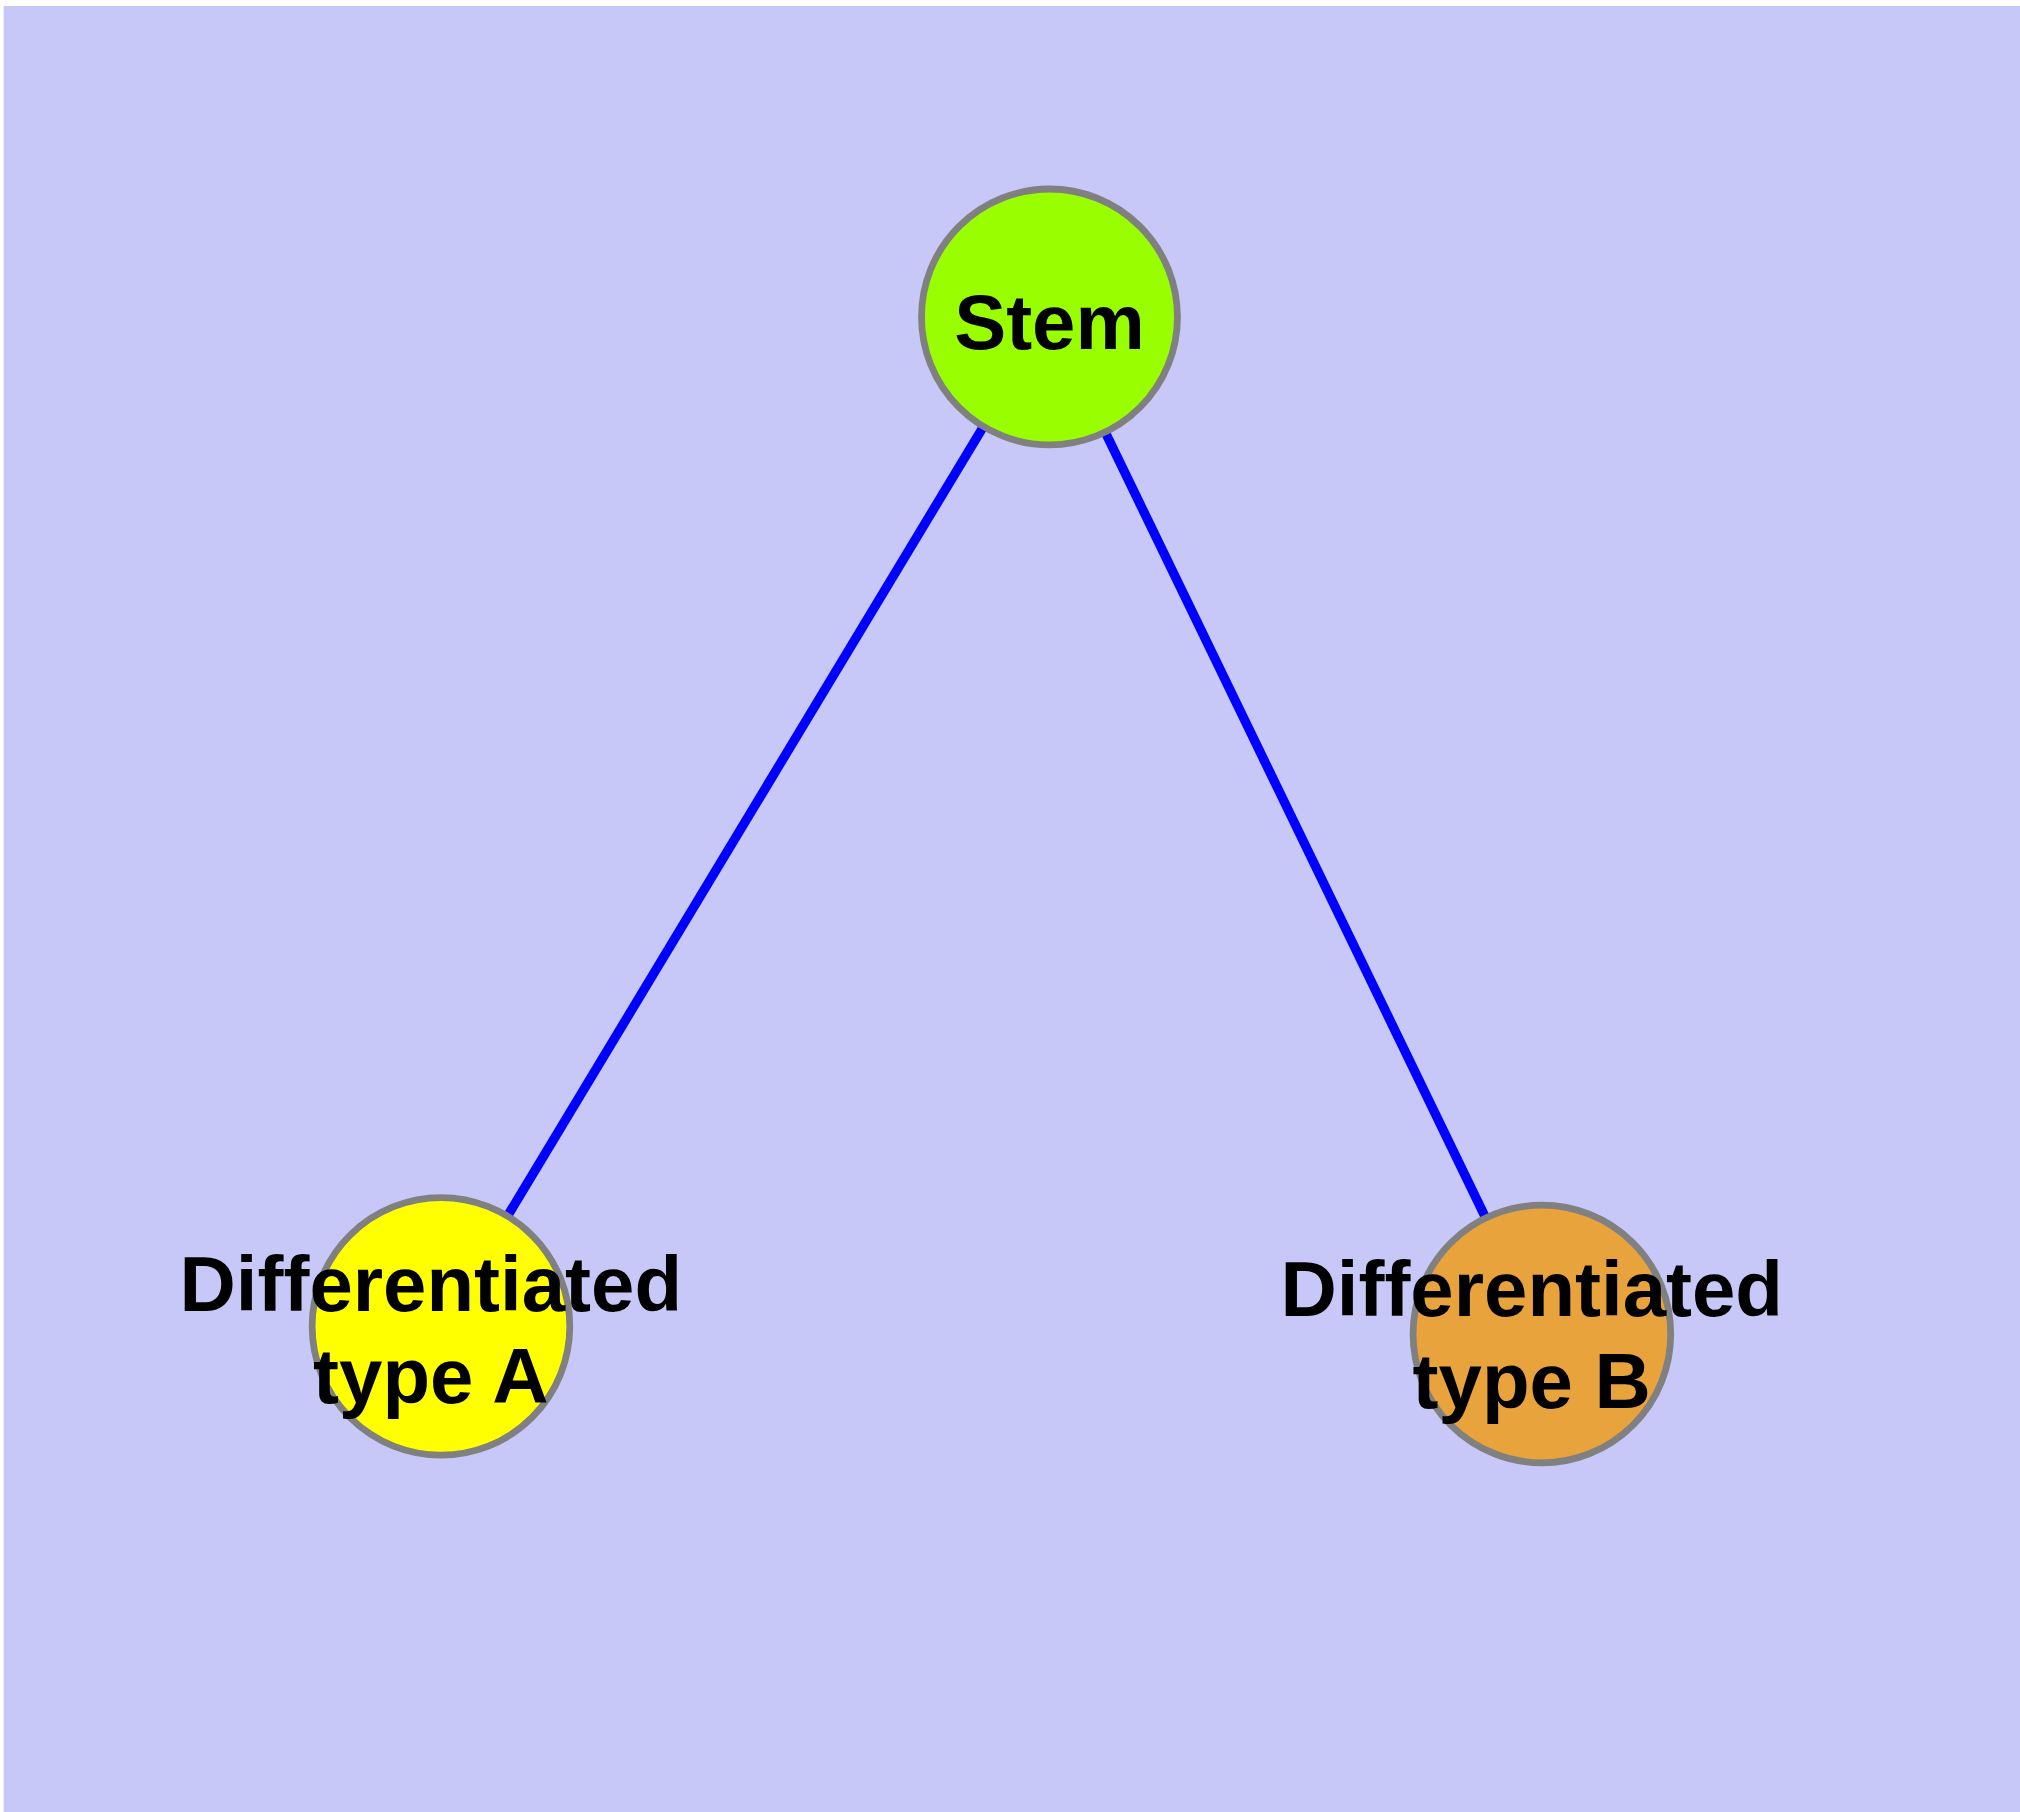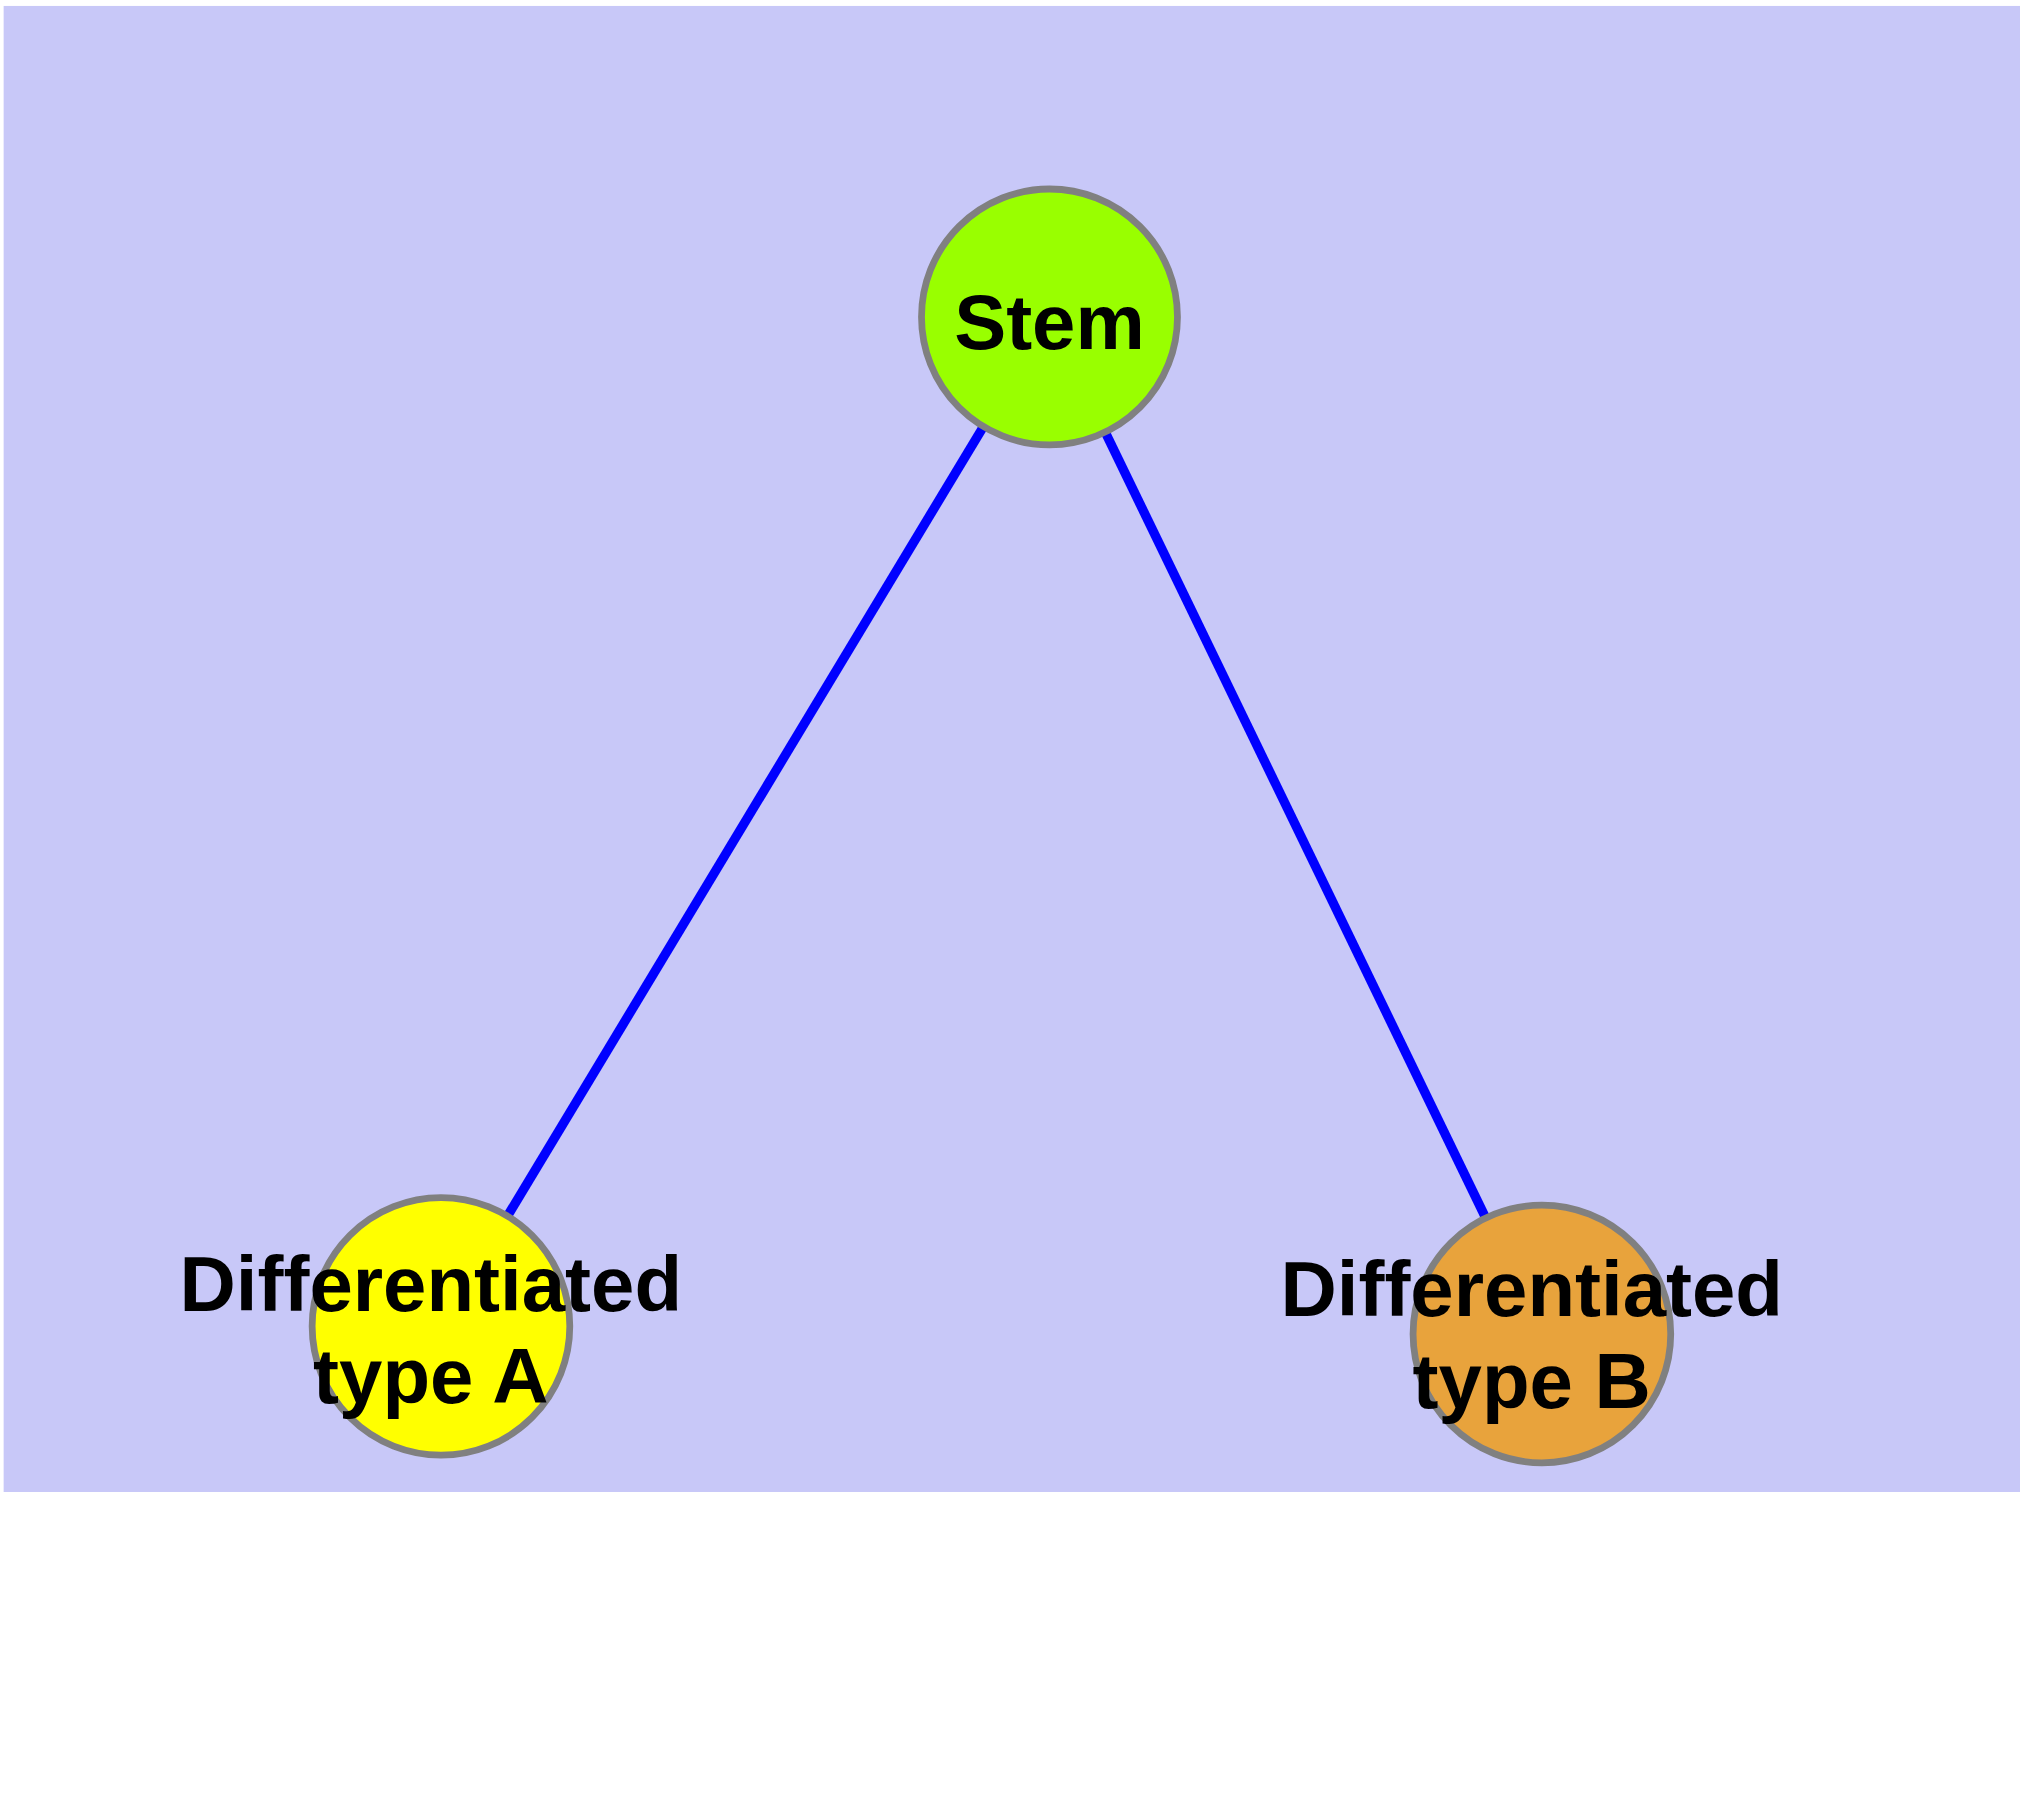--- a/index.html
+++ b/index.html
@@ -4,21 +4,21 @@
 <title>Diagram</title>
 <style>
   html, body {
     margin: 0;
     padding: 0;
     background: #ffffff;
   }
   .stage {
     position: relative;
     width: 2021px;
-    height: 1492px;
+    height: 1812px;
     background: #ffffff;
     overflow: hidden;
     font-family: "Liberation Sans", sans-serif;
   }
   svg.graph {
     position: absolute;
     top: 0;
     left: 0;
     display: block;
   }

